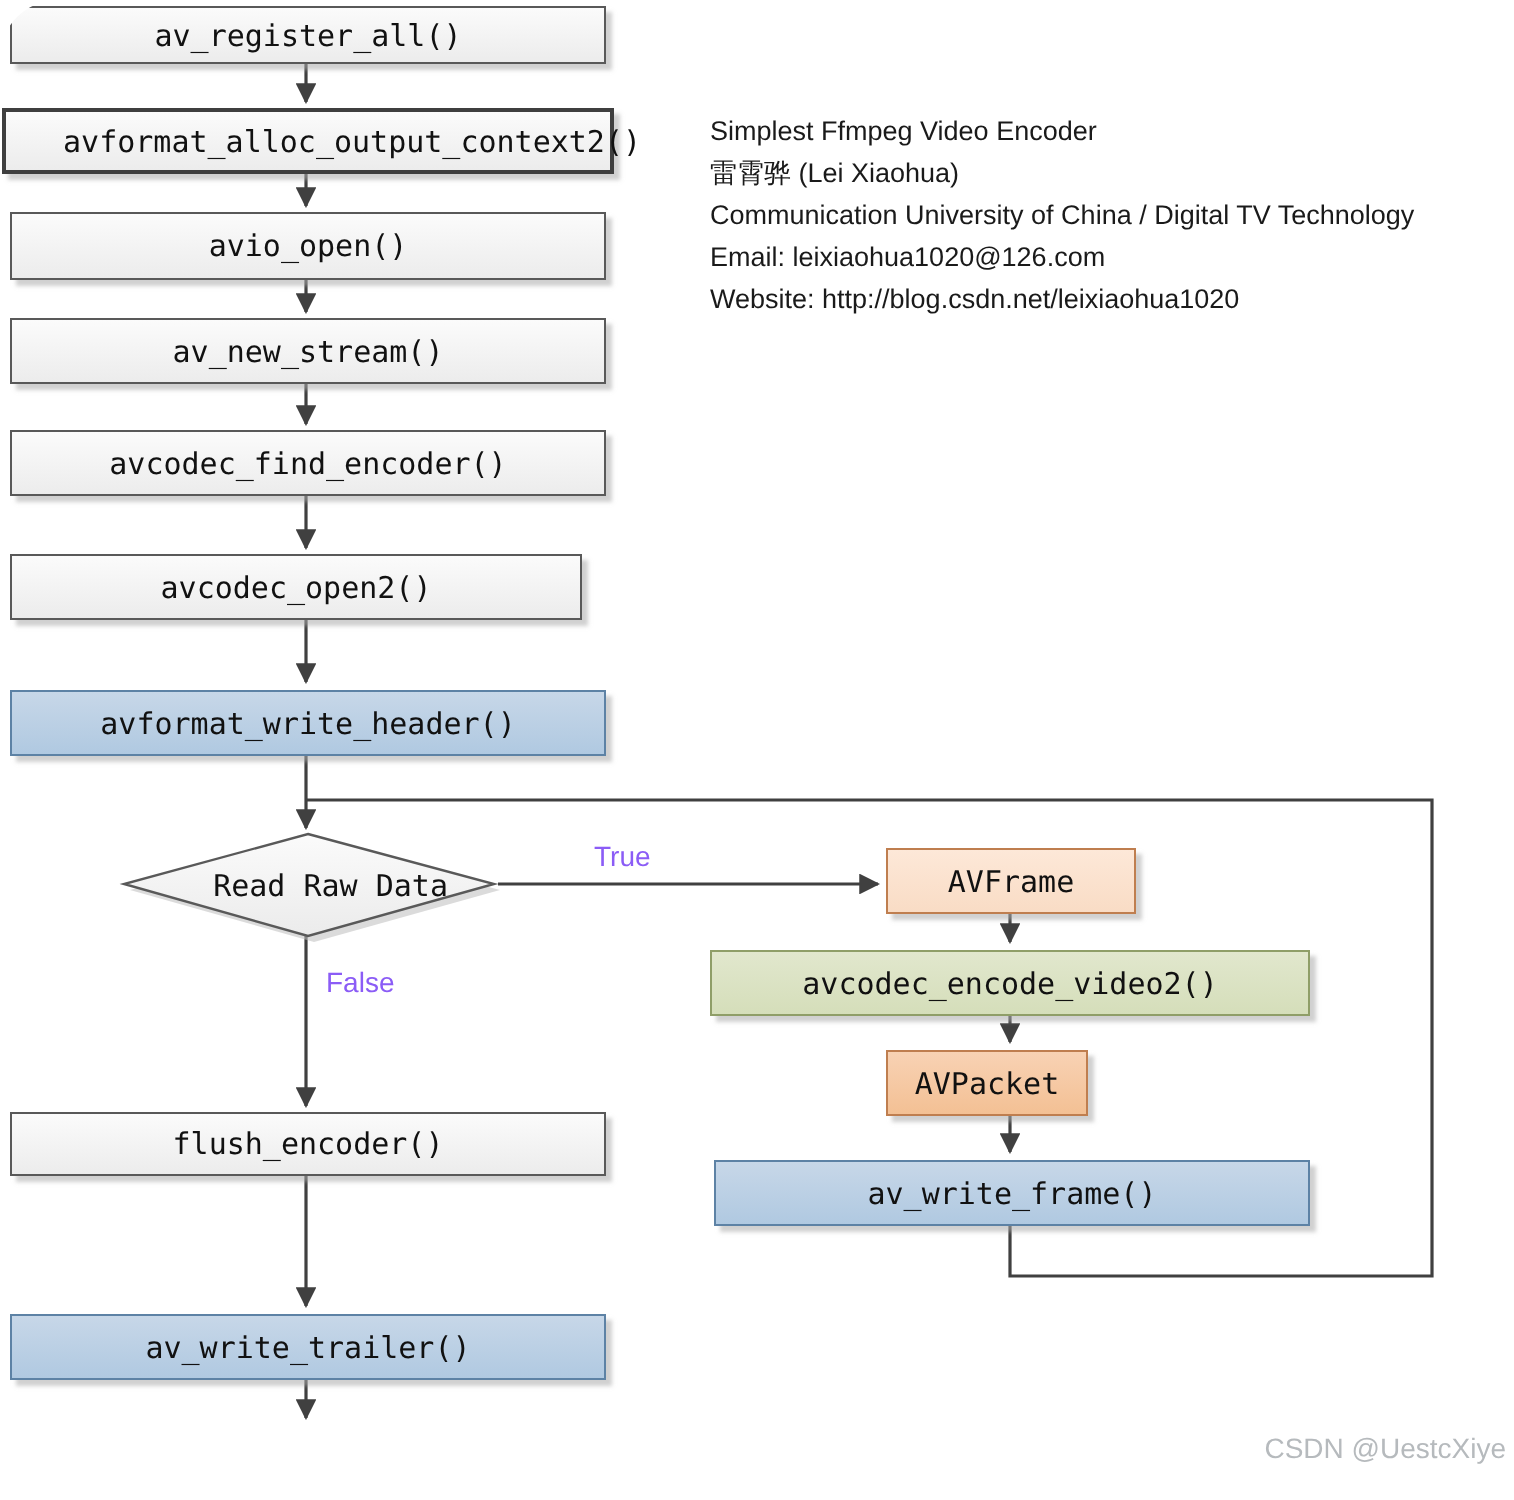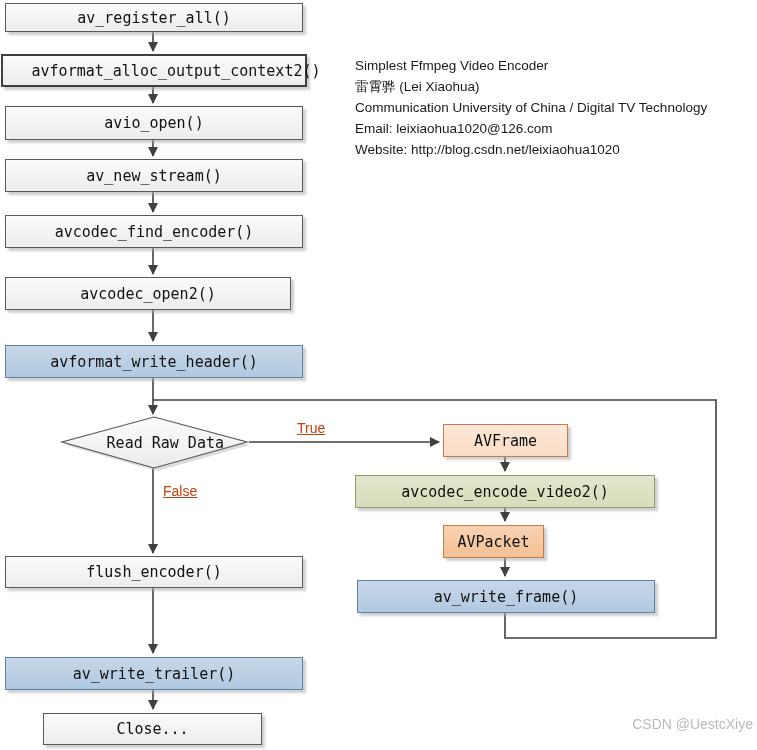--- a/index.html
+++ b/index.html
@@ -2,20 +2,21 @@
 <html><head>
 <meta charset="utf-8">
 <style>
   html,body{margin:0;padding:0;background:#ffffff;}
   .canvas{
     position:relative;
     width:757px;height:750px;
     background:#ffffff;
     font-family:"DejaVu Sans Mono", monospace;
     overflow:hidden;
+    border-radius:29px;
   }
   svg.connectors{position:absolute;left:0;top:0;z-index:1;}
   .node{
     position:absolute;z-index:2;
     box-sizing:border-box;
     display:flex;align-items:center;justify-content:center;
     border:1px solid #595959;
     font-size:15px;color:#111;
     background:linear-gradient(180deg,#fbfbfb 0%,#ececec 100%);
     box-shadow:3px 3px 2px rgba(170,170,170,0.55);
@@ -38,21 +39,21 @@
     background:linear-gradient(180deg,#e1e7cd 0%,#d5deba 100%);
     border-color:#8f9e68;
   }
   .diamond-label{
     position:absolute;z-index:2;
     font-size:15px;color:#111;text-align:right;
   }
   .branch-label{
     position:absolute;z-index:2;
     font-family:"Liberation Sans", sans-serif;
-    font-size:14px;color:#c2410c;text-decoration:underline;
+    font-size:14px;color:#8b5cf6;
   }
   .info-block{
     position:absolute;z-index:2;
     left:355px;top:55px;width:400px;
     font-family:"Liberation Sans", sans-serif;
     font-size:13.5px;line-height:21px;color:#1a1a1a;
   }
   .watermark{
     position:absolute;z-index:2;
     right:4px;top:716px;
@@ -110,21 +111,20 @@
   <div class="node" style="left:5px;top:215px;width:298px;height:33px">avcodec_find_encoder()</div>
 
   <div class="node" style="left:5px;top:277px;width:286px;height:33px">avcodec_open2()</div>
 
   <div class="node blue" style="left:5px;top:345px;width:298px;height:33px">avformat_write_header()</div>
 
   <div class="node" style="left:5px;top:556px;width:298px;height:32px">flush_encoder()</div>
 
   <div class="node blue" style="left:5px;top:657px;width:298px;height:33px">av_write_trailer()</div>
 
-  <div class="node" style="left:43px;top:713px;width:219px;height:32px">Close...</div>
 
   <div class="diamond-label" style="left:84px;top:434px;width:140px">Read Raw Data</div>
 
   <div class="branch-label" style="left:297px;top:420px">True</div>
 
   <div class="branch-label" style="left:163px;top:483px">False</div>
 
   <div class="node peach" style="left:443px;top:424px;width:125px;height:33px">AVFrame</div>
 
   <div class="node green" style="left:355px;top:475px;width:300px;height:33px">avcodec_encode_video2()</div>

